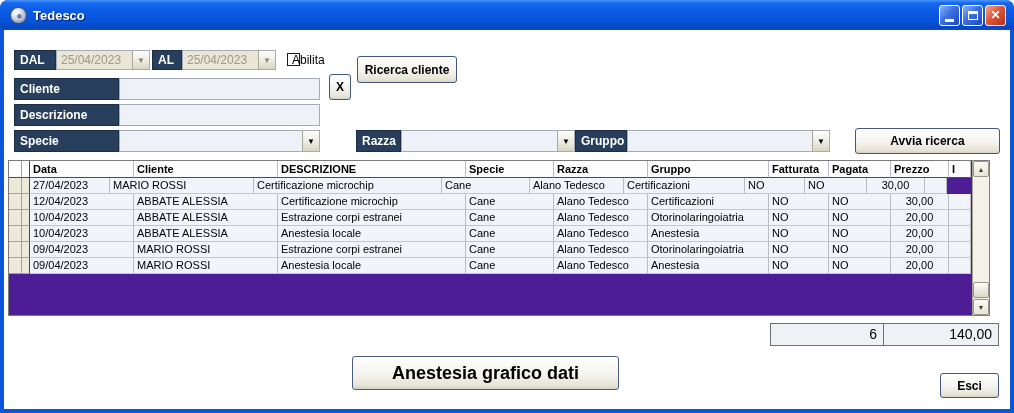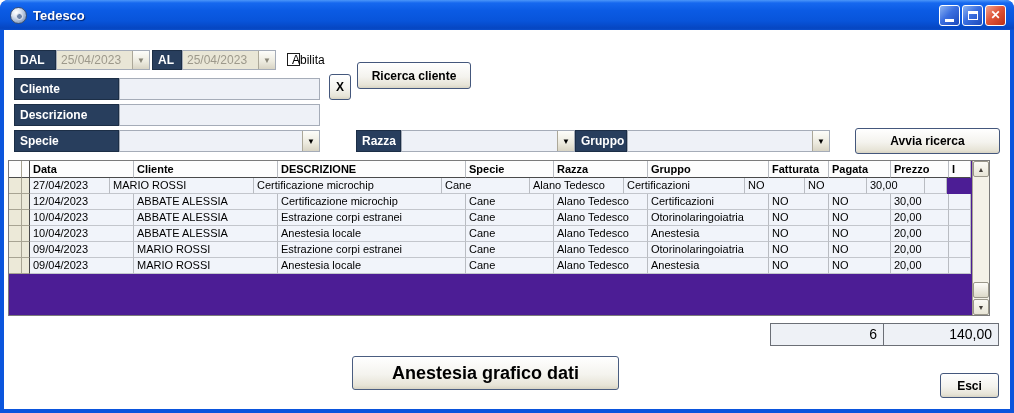--- a/index.html
+++ b/index.html
@@ -75,21 +75,21 @@
   .grow.header { height:17px; }
   .gcell {
     flex:none; font-size:11px; line-height:15px; padding:0 3px; color:#000;
     border-right:1px solid #b9bcc2; border-bottom:1px solid #c3c6cc;
     white-space:nowrap; overflow:hidden; background:#f1f4fa;
   }
   .header .gcell { background:#fdfdfd; font-weight:bold; border-bottom:1px solid #4a4a4a; line-height:16px; }
   .ind { background:#ece9d8; border-right:1px solid #a8a493; border-bottom:1px solid #a8a493; flex:none; }
   .header .ind { background:#fdfdfd; border-bottom:1px solid #4a4a4a; }
   .ind2 { border-right:1px solid #4a4a4a; }
-  .num { text-align:left; }
+  .num { text-align:center; }
 
   .vscroll { width:17px; background:#f4f2e8; border-left:1px solid #a8a493; position:relative; }
   .sbtn {
     position:absolute; left:0; width:16px; height:16px;
     background:linear-gradient(180deg,#fbfaf5,#e8e5d6); border:1px solid #9a978a; border-radius:2px;
     display:flex; align-items:center; justify-content:center; font-size:7px; color:#44403a;
   }
   .sb-up { top:0; } .sb-down { bottom:0; }
   .sb-thumb {
     position:absolute; left:0; bottom:17px; width:16px; height:16px;
@@ -138,21 +138,21 @@
     <div class="field combo disabled-field" style="left:178px;top:20px;width:94px;height:20px;">
       <span>25/04/2023</span>
       <span class="arrow-btn">▼</span>
     </div>
     <div class="checkbox" style="left:283px;top:23px;"></div>
     <div class="check-label" style="left:288px;top:23px;">Abilita</div>
 
     <div class="nlabel" style="left:10px;top:48px;width:105px;height:22px;">Cliente</div>
     <div class="field" style="left:115px;top:48px;width:201px;height:22px;"></div>
     <div class="btn" style="left:325px;top:44px;width:22px;height:26px;">X</div>
-    <div class="btn" style="left:353px;top:32px;width:114px;height:27px;">Ricerca cliente</div>
+    <div class="btn" style="left:353px;top:26px;width:100px;height:27px;">Ricerca cliente</div>
 
     <div class="nlabel" style="left:10px;top:74px;width:105px;height:22px;">Descrizione</div>
     <div class="field" style="left:115px;top:74px;width:201px;height:22px;"></div>
 
     <div class="nlabel" style="left:10px;top:100px;width:105px;height:22px;">Specie</div>
     <div class="field combo" style="left:115px;top:100px;width:201px;height:22px;">
       <span></span>
       <span class="arrow-btn">▼</span>
     </div>
     <div class="nlabel" style="left:352px;top:100px;width:45px;height:22px;">Razza</div>

